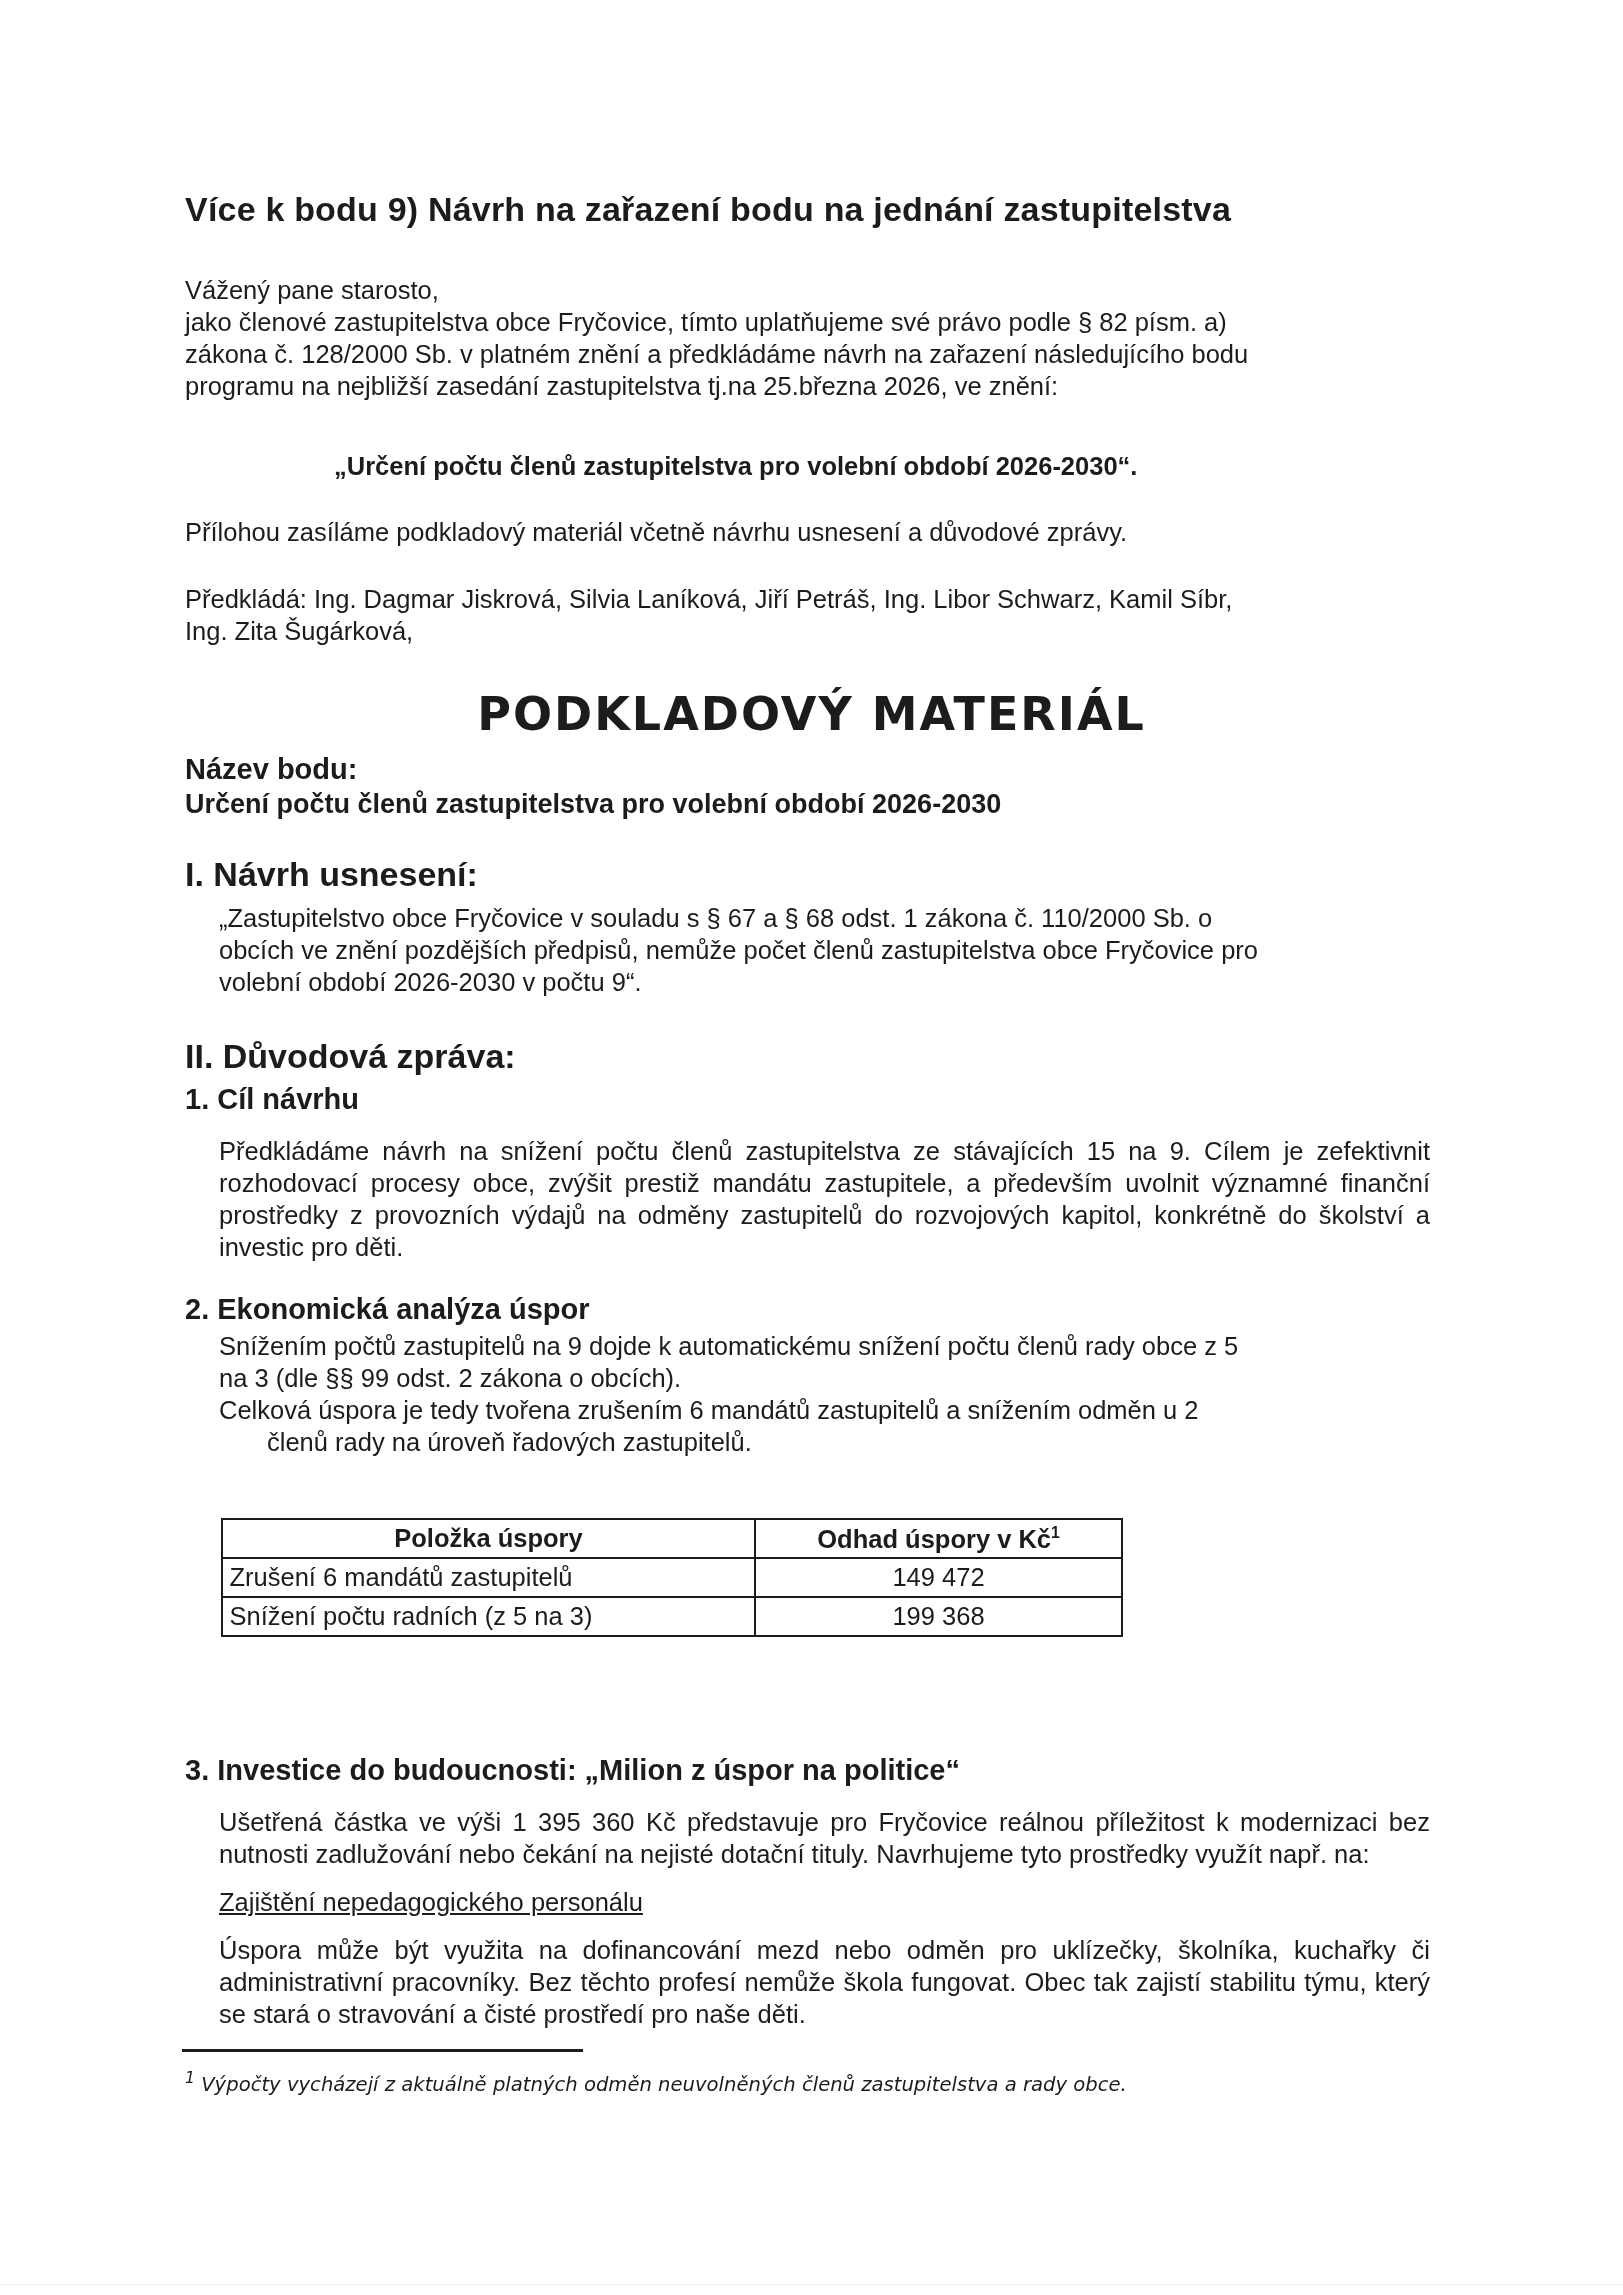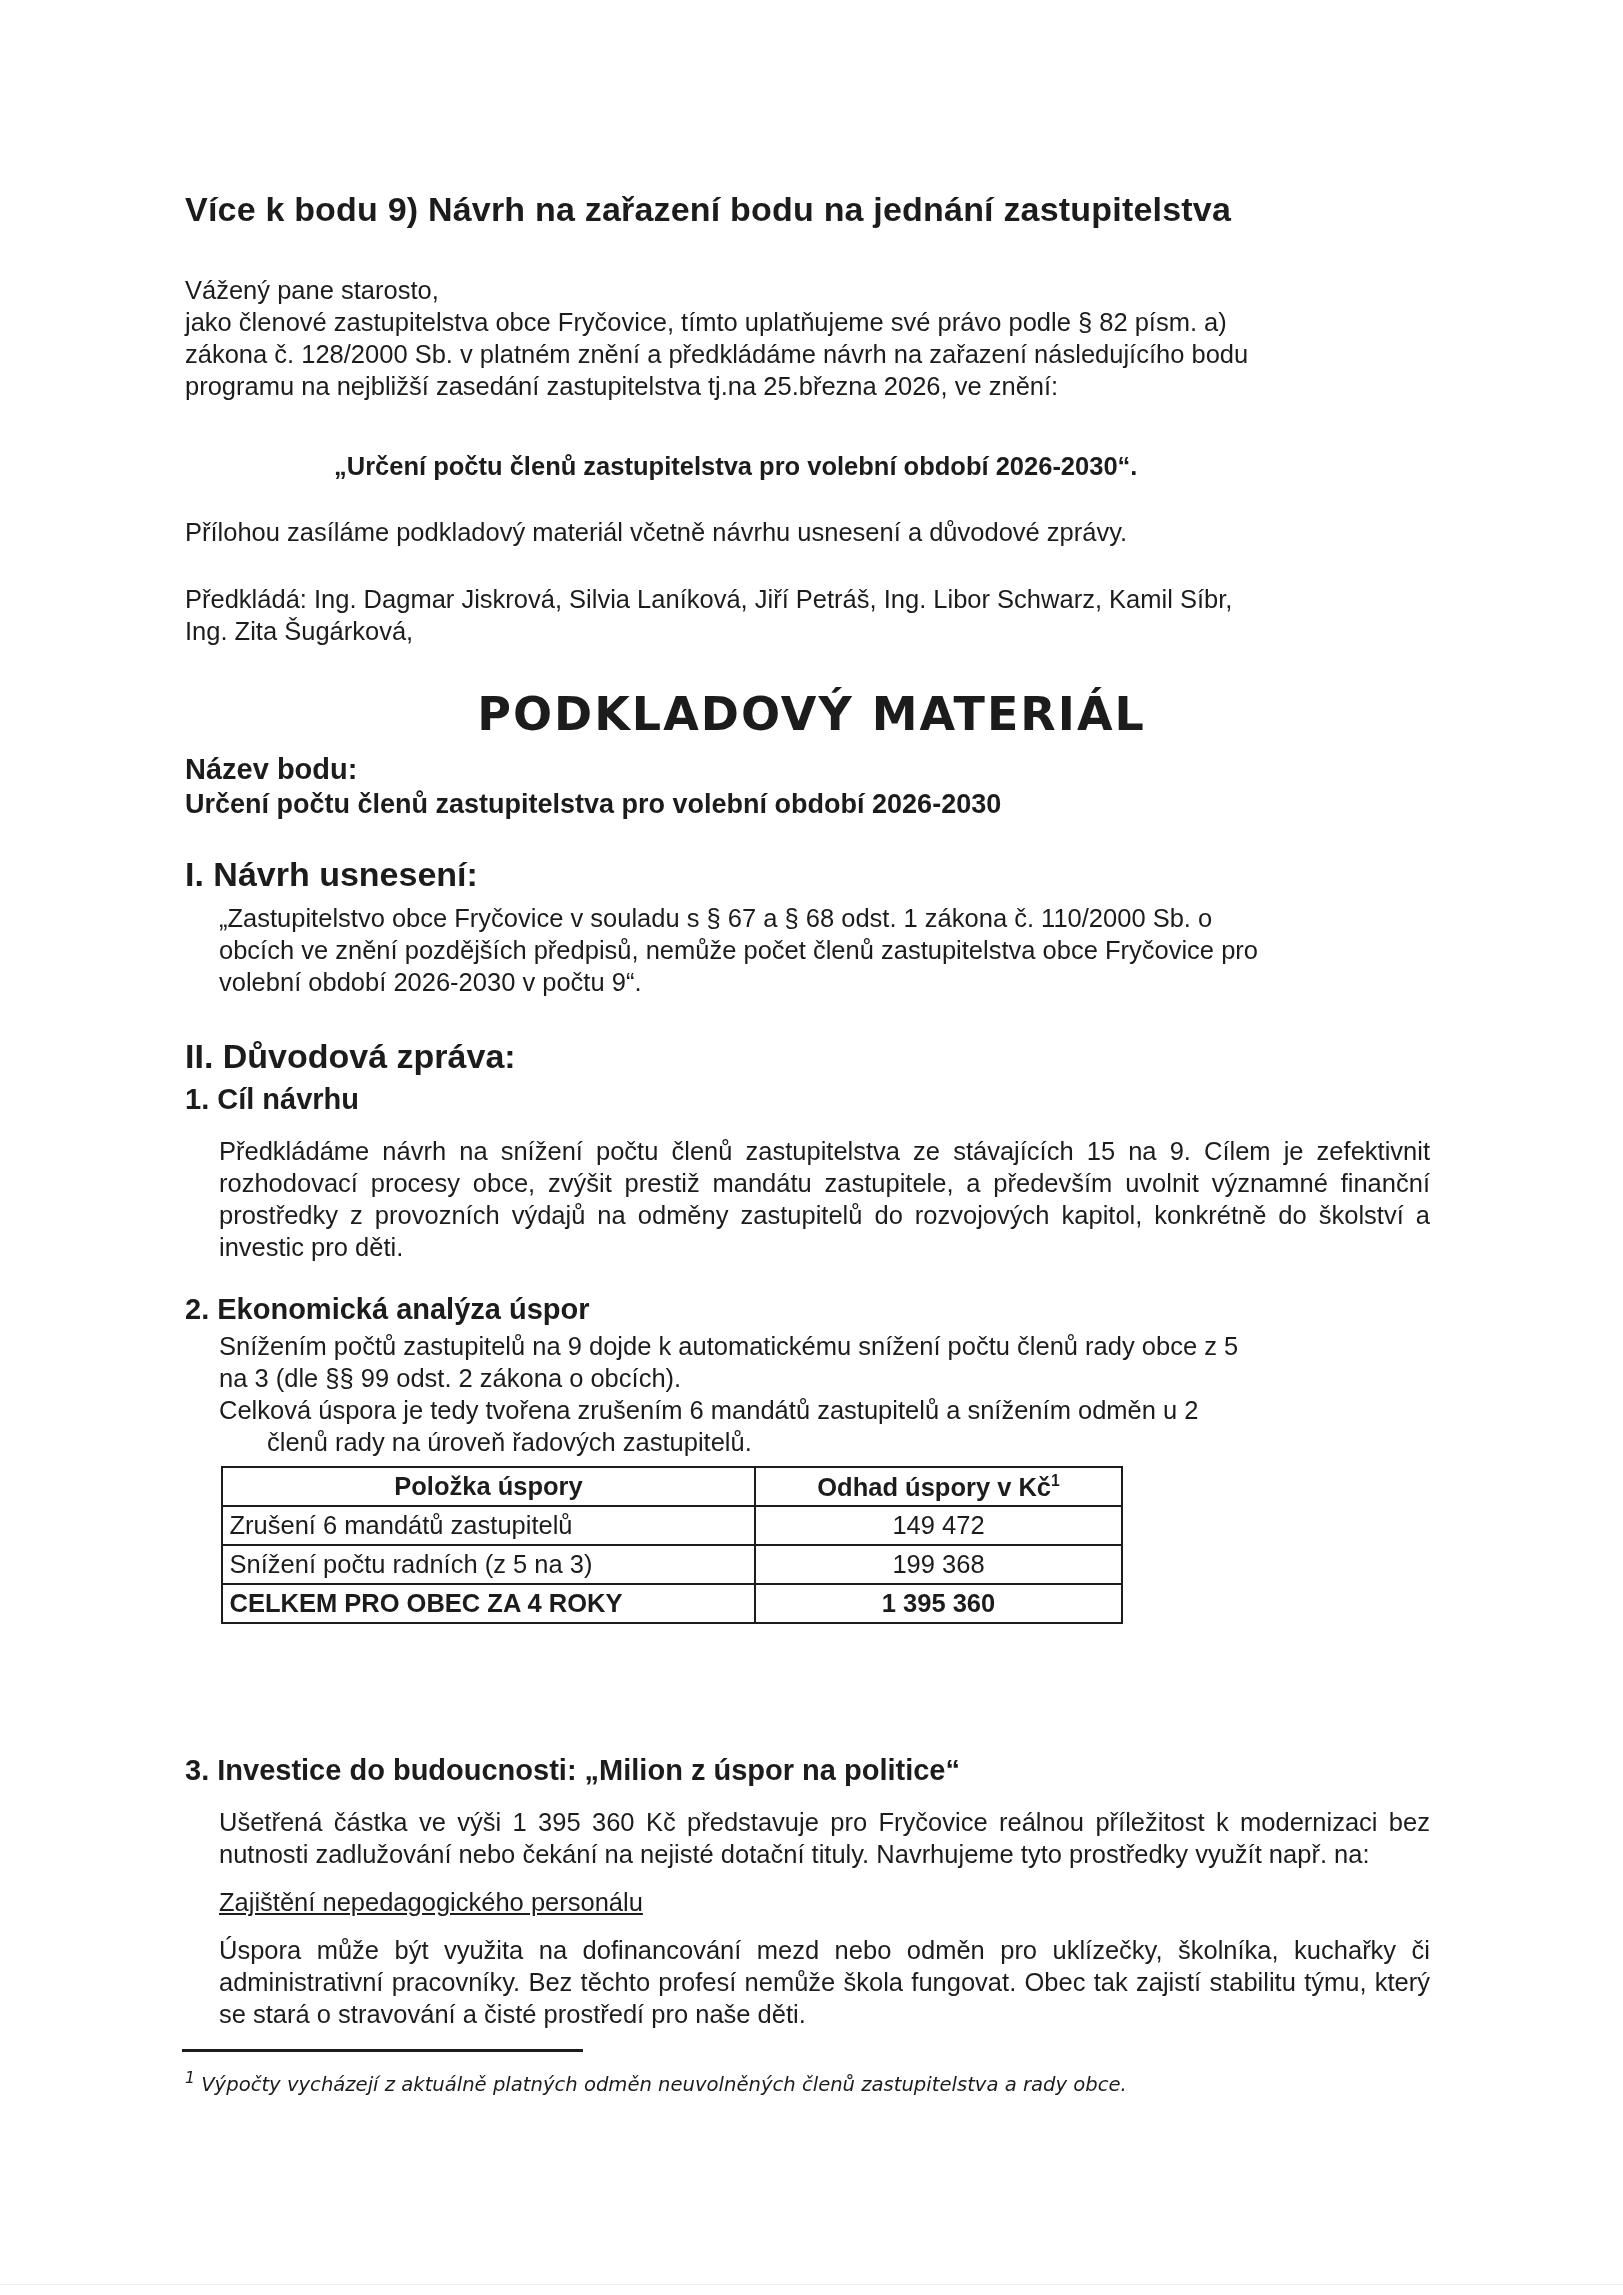--- a/index.html
+++ b/index.html
@@ -10,21 +10,21 @@
   .p { font-size:25.5px; line-height:32px; white-space:nowrap; }
   .quote-title { left:334px; top:452px; font-size:25.5px; font-weight:bold; white-space:nowrap; }
   .big-title { left:0; width:1623px; top:687px; text-align:center; font-size:46px; font-weight:bold;
                letter-spacing:2px; font-family:"DejaVu Sans", sans-serif; }
   .sub-label { left:185px; top:753px; font-size:29px; font-weight:bold; }
   .sub-name { left:185px; top:789px; font-size:27px; font-weight:bold; white-space:nowrap; }
   .sec { font-size:34px; font-weight:bold; white-space:nowrap; }
   .subsec { font-size:29px; font-weight:bold; white-space:nowrap; }
   .indent { left:219px; width:1211px; }
   .just { white-space:normal; text-align:justify; text-align-last:left;margin-top:16px; }
-  table.sav { position:absolute; left:221px; top:1466px; width:902px; border-collapse:collapse; font-size:25.5px; }
+  table.sav { position:absolute; left:221px; top:1518px; width:902px; border-collapse:collapse; font-size:25.5px; }
   table.sav td, table.sav th { border:2px solid #1c1c1c; height:37px; padding:0 6.5px; }
   table.sav th { font-weight:bold; text-align:center; }
   table.sav td.num { text-align:center; width:352px; }
   table.sav tr.bold td { font-weight:bold; }
   sup { font-size:15.7px; }
   .underline { text-decoration:underline; }
   .fn-rule { left:182px; top:2049px; width:401px; height:2.6px; background:#1c1c1c; }
   .footnote { left:185px; top:2068px; font-size:19.6px; font-style:italic; white-space:nowrap; font-family:"DejaVu Sans", sans-serif; }
   .bottom-rule { left:0; top:2284px; width:1623px; height:1.3px; background:#eeeeee; }
 </style>
@@ -72,24 +72,20 @@
     <th><span>Odhad  úspory v Kč</span><sup>1</sup></th>
   </tr>
   <tr>
     <td>Zrušení 6 mandátů zastupitelů</td>
     <td class="num">149 472</td>
   </tr>
   <tr>
     <td>Snížení počtu radních (z 5 na 3)</td>
     <td class="num">199 368</td>
   </tr>
-  <tr class="bold">
-    <td>CELKEM PRO OBEC ZA 4 ROKY</td>
-    <td class="num">1 395 360</td>
-  </tr>
 </tbody>
   </table>
 
 <div class="abs subsec" style="left:185px; top:1754px;">3. Investice do budoucnosti: „Milion z úspor na politice“</div>
 <div class="abs p just indent" style="top:1790px;">Ušetřená částka ve výši 1 395 360 Kč představuje pro Fryčovice reálnou příležitost k modernizaci bez nutnosti zadlužování nebo čekání na nejisté dotační tituly. Navrhujeme tyto prostředky využít např. na:</div>
 <div class="abs p underline" style="left:219px; top:1886px;">Zajištění nepedagogického personálu</div>
 <div class="abs p just indent" style="top:1918px;">Úspora může být využita na dofinancování mezd nebo odměn pro uklízečky, školníka, kuchařky či administrativní pracovníky. Bez těchto profesí nemůže škola fungovat. Obec tak zajistí stabilitu týmu, který se stará o stravování a čisté prostředí pro naše děti.</div>
 
 <div class="abs fn-rule"></div>
 <div class="abs footnote"><sup>1</sup> <span>Výpočty vycházejí z aktuálně platných odměn neuvolněných členů zastupitelstva a rady obce.</span></div>

